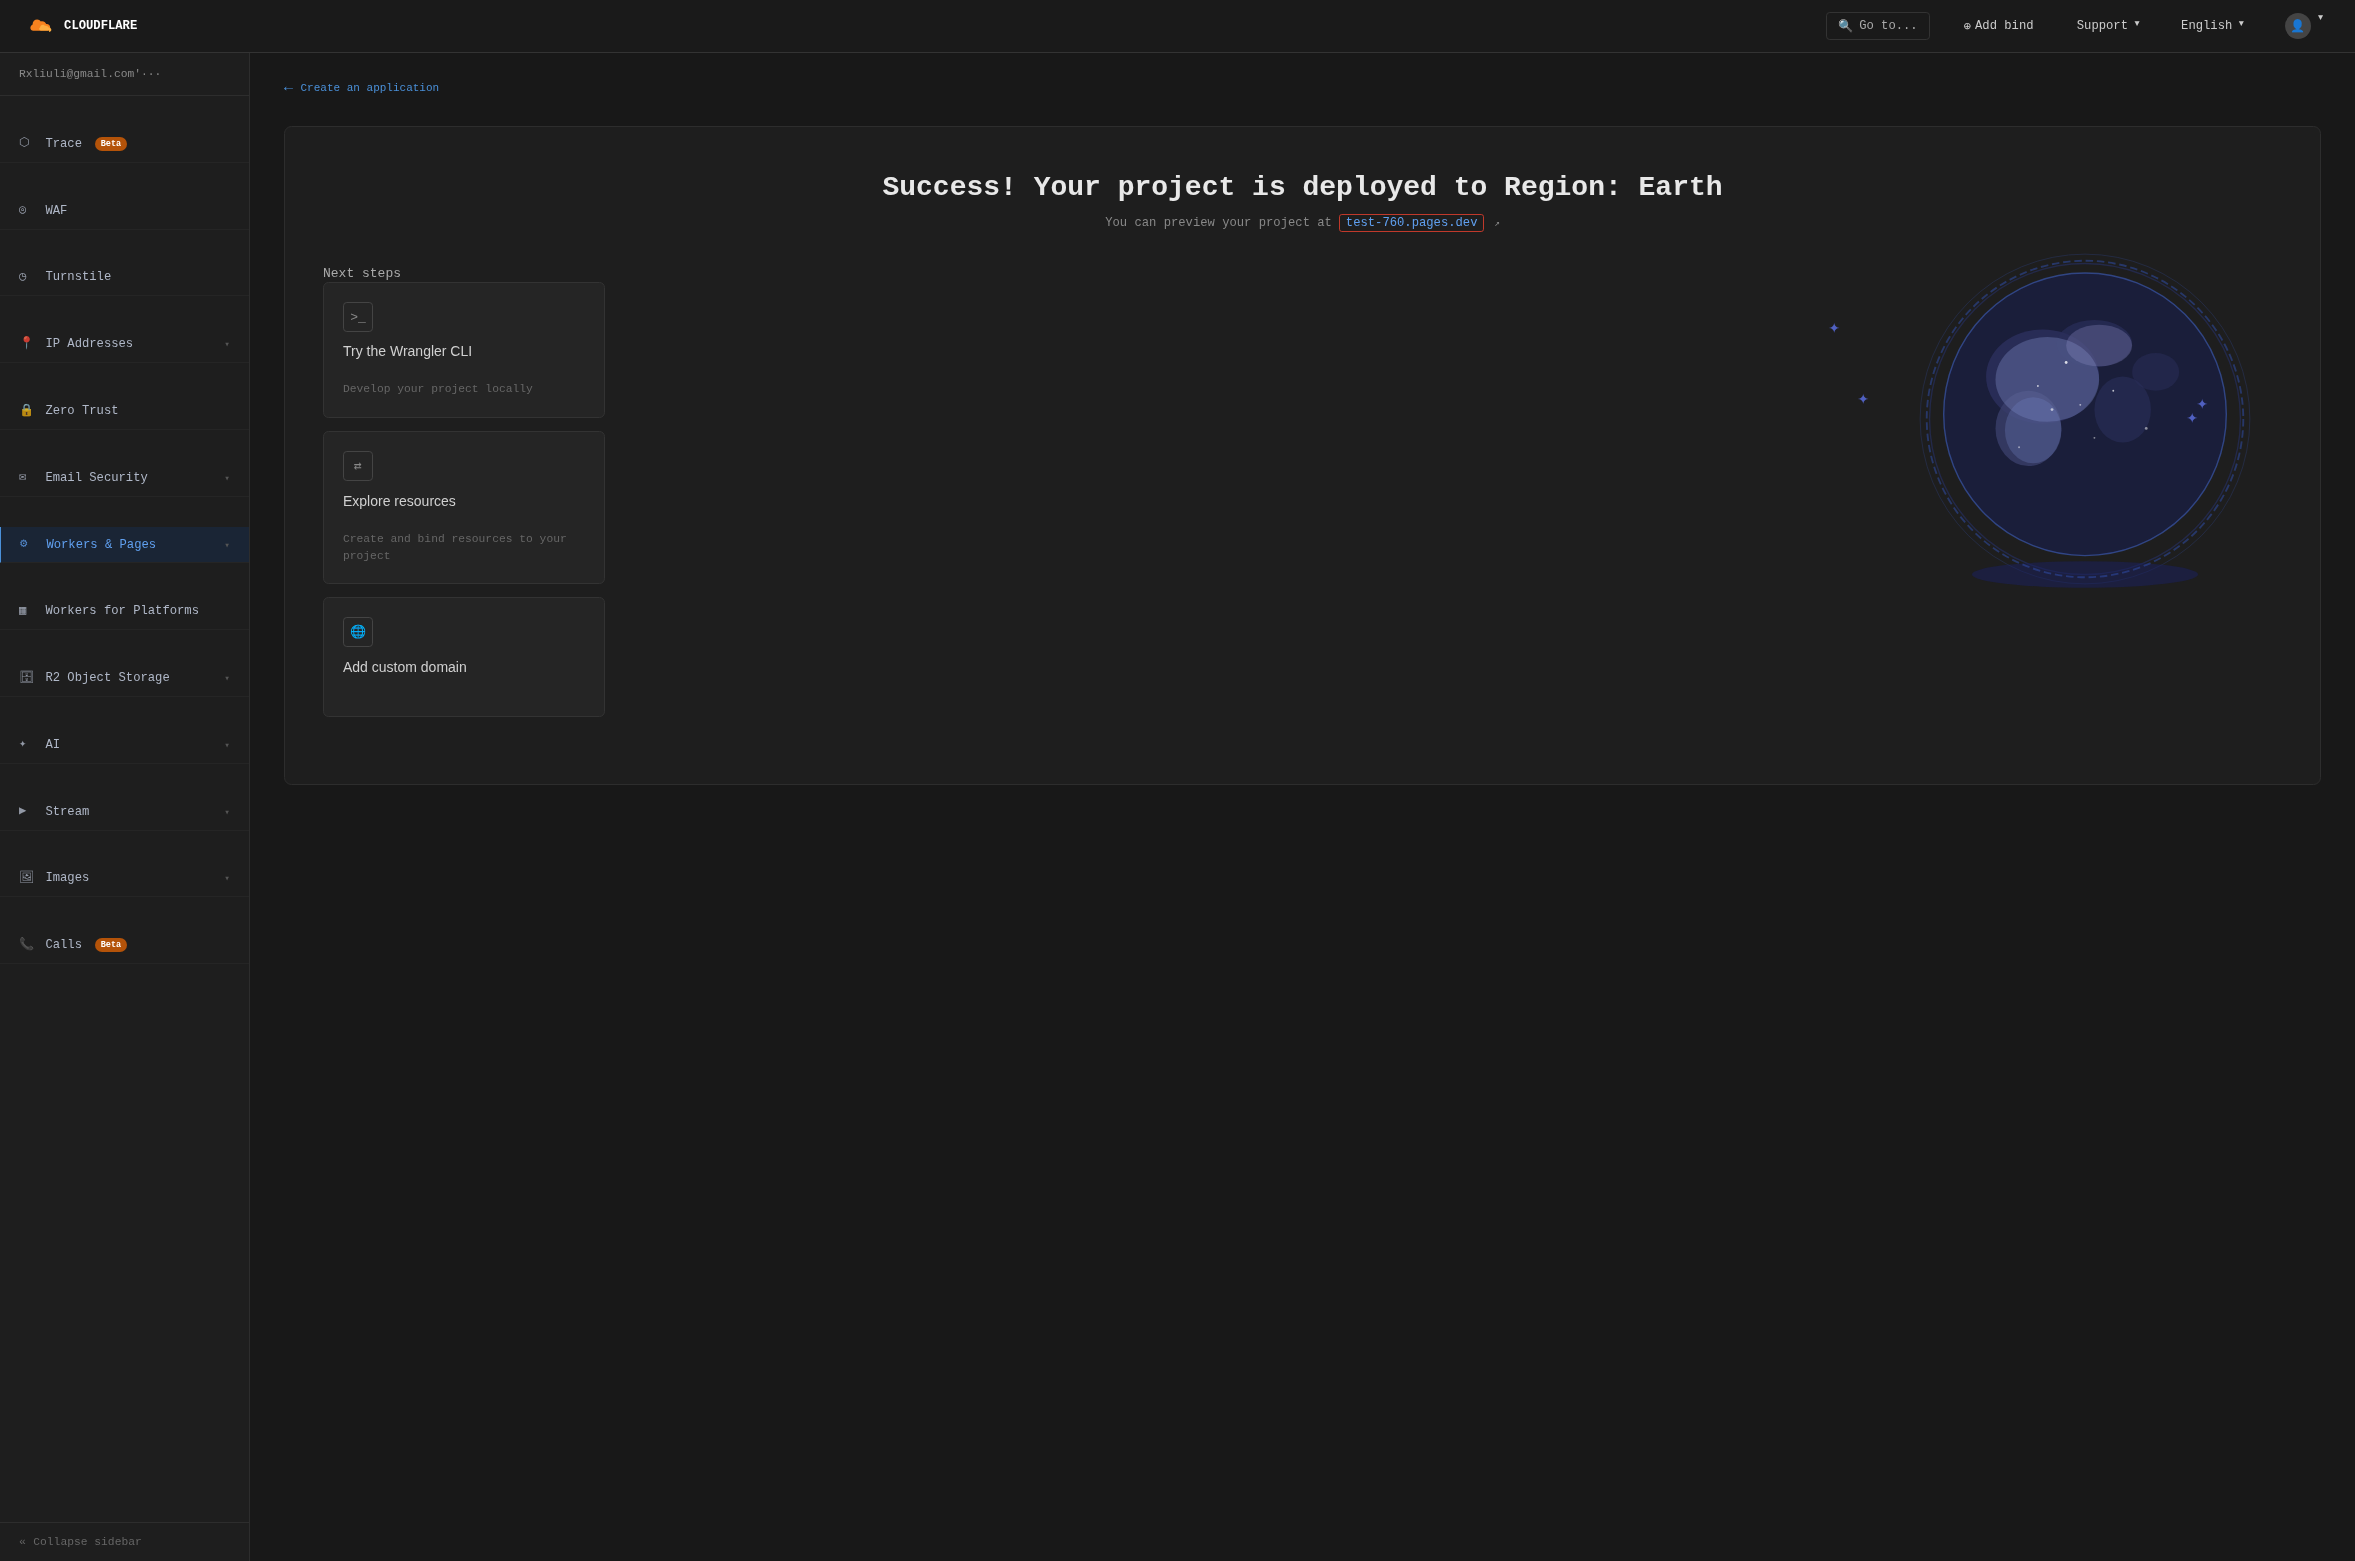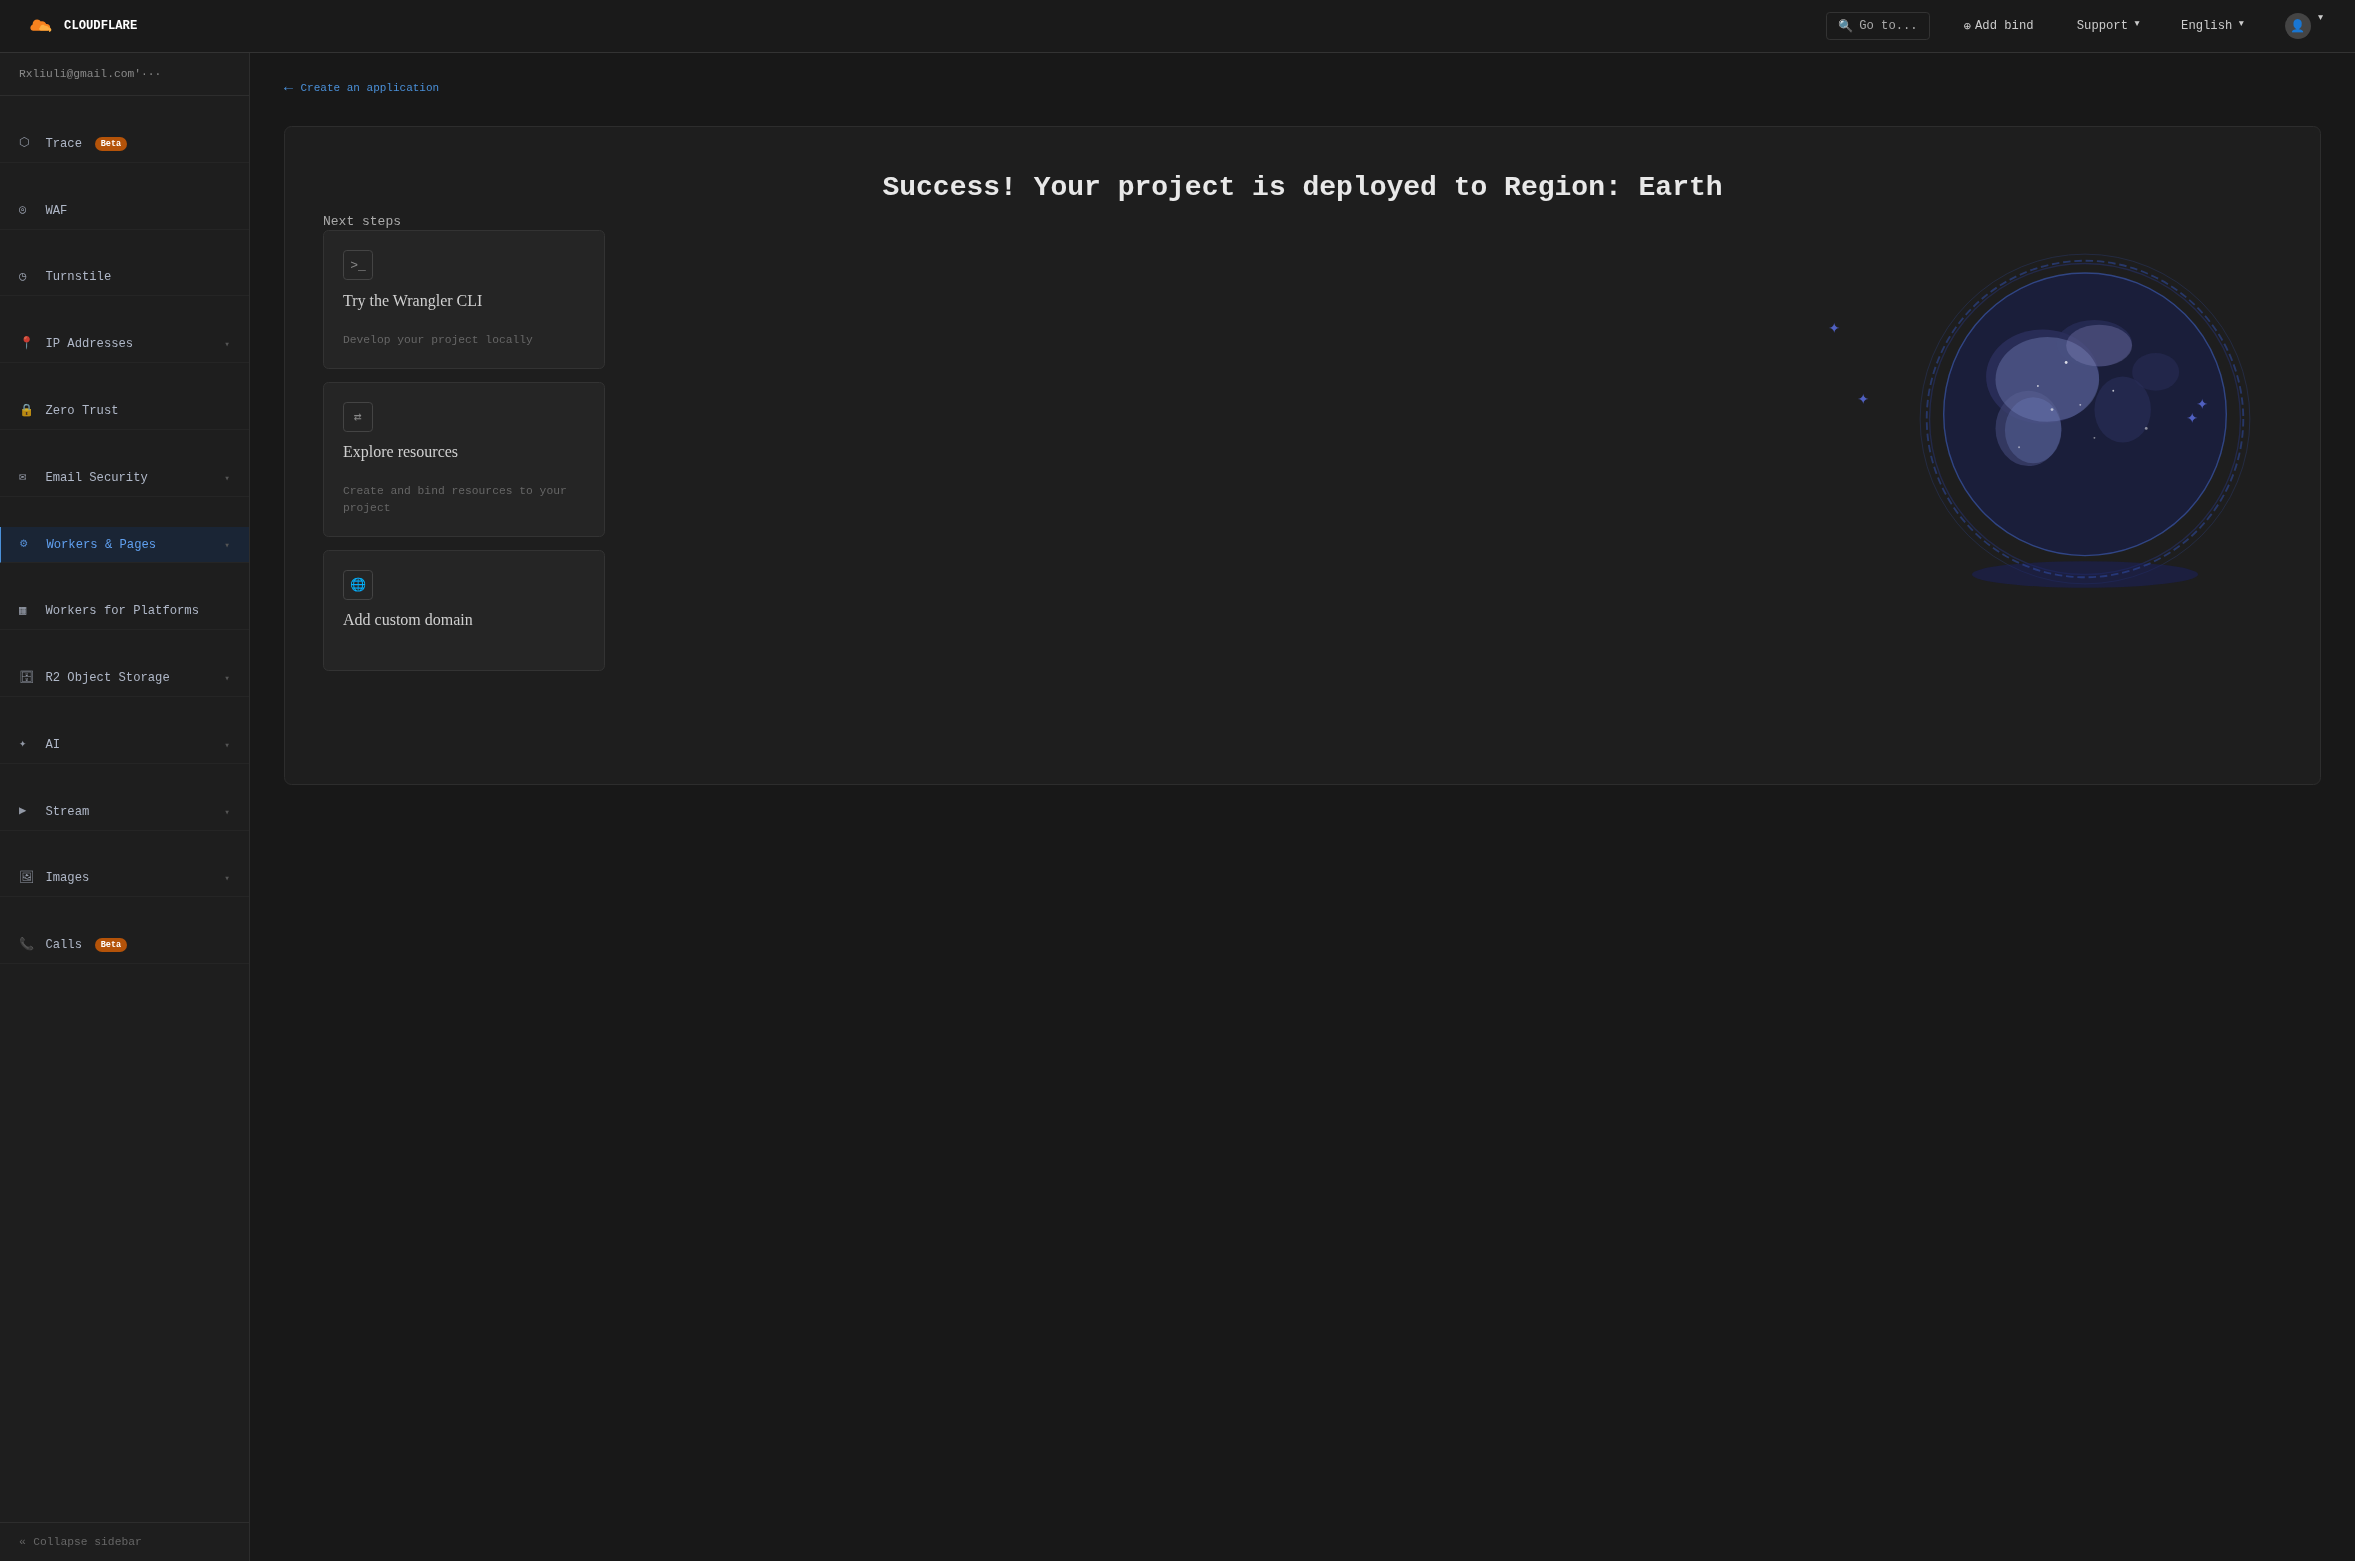--- a/index.html
+++ b/index.html
@@ -246,23 +246,23 @@
       border: 0.9px solid #444;
       border-radius: 3.8px;
       display: flex;
       align-items: center;
       justify-content: center;
       margin-bottom: 11.3px;
       color: #888;
       font-size: 13px;
     }
     .step-card-title {
-      font-size: 16px;
+      font-size: 14px;
       color: #d0d0d0;
-      font-family: Liberation Serif, serif;
+      font-family: Liberation Sans, sans-serif;
       margin-bottom: 5.6px;
     }
     .step-card-desc {
       font-size: 11.3px;
       color: #666;
       font-family: 'Courier New', Courier, monospace;
       line-height: 1.5;
       margin-top: 22px;
     }
 
@@ -411,20 +411,25 @@
 
   <main class="content">
 
     <div class="breadcrumb-bar">
       <span class="breadcrumb-arrow">←</span>
       <span class="breadcrumb-text">Create an application</span>
     </div>
 
     <div class="success-card">
       <h1 class="success-title">Success! Your project is deployed to Region: Earth</h1>
+      <p class="success-subtitle">
+        <span>You can preview your project at</span>
+        <a class="preview-link" href="#">test-760.pages.dev</a>
+        <span class="ext-icon">↗</span>
+      </p>
 
       <p class="next-steps-title">Next steps</p>
 
       <div class="cards-column">
 
         <div class="step-card">
           <div class="step-card-icon">&gt;_</div>
           <div class="step-card-title">Try the Wrangler CLI</div>
           <div class="step-card-desc">Develop your project locally</div>
         </div>

